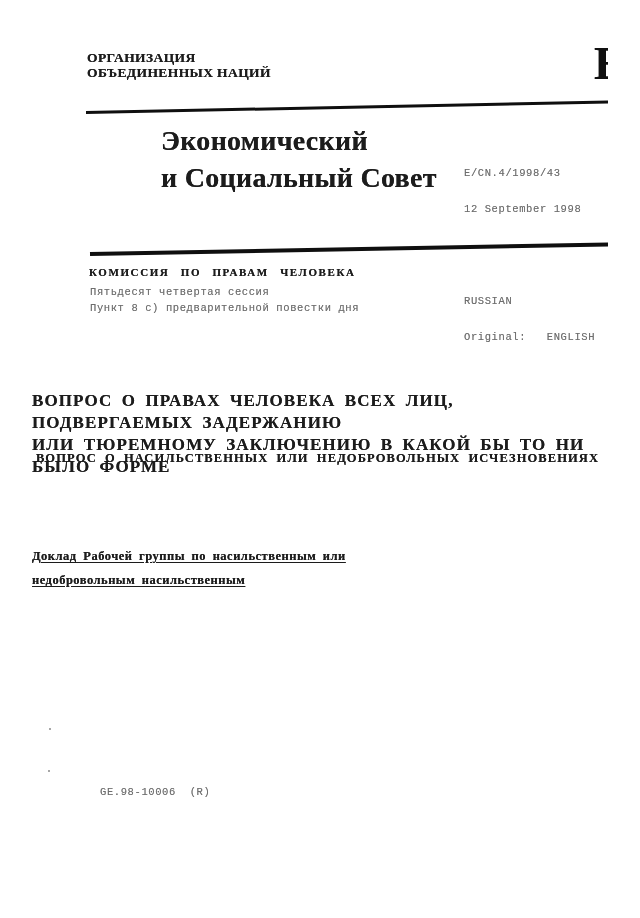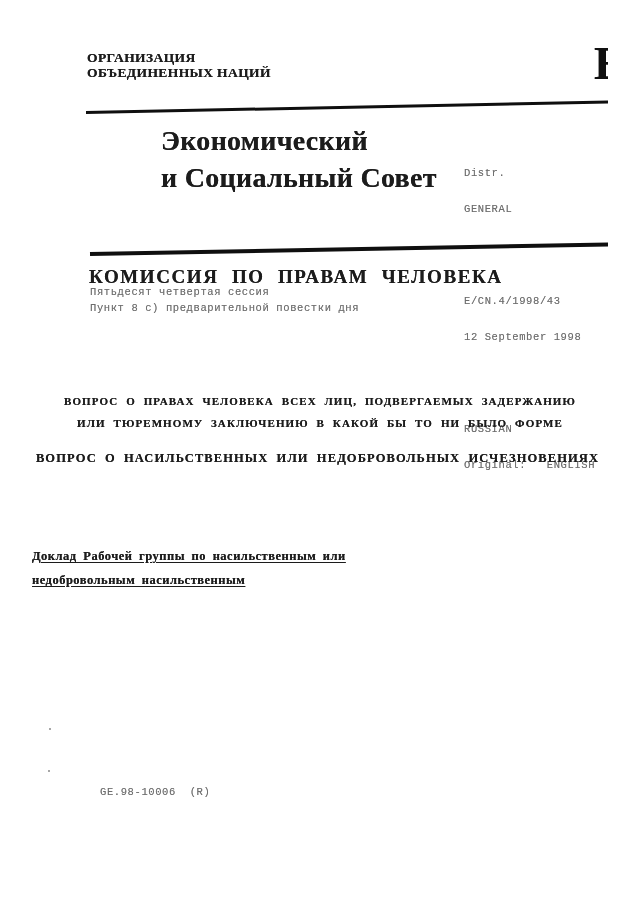--- a/index.html
+++ b/index.html
@@ -87,43 +87,43 @@
     line-height: 11.5px;
   }
   .distr-group { margin-bottom: 11px; }
   .distr-group div { margin: 0 0 1px 0; }
   
   .commission-name {
     position: absolute;
     left: 57px;
     top: 266px;
     font-weight: bold;
-    font-size: 19px;
+    font-size: 11px;
     letter-spacing: 1.6px;
     word-spacing: 7px;
   }
   .commission-session {
     position: absolute;
     left: 58px;
     top: 286px;
   }
   .commission-agenda {
     position: absolute;
     left: 58px;
     top: 302px;
   }
   
   .title-main {
     position: absolute;
     left: 0;
     right: 0;
     top: 390px;
-    text-align: center;
-    font-weight: bold;
-    font-size: 11px;
+    text-align: left;
+    font-weight: bold;
+    font-size: 17px;
     line-height: 22px;
     letter-spacing: 1.1px;
     word-spacing: 4px;
   }
   .title-sub {
     position: absolute;
     left: 0;
     right: 5px;
     top: 451px;
     text-align: center;
@@ -175,24 +175,20 @@
   <div class="series-letter">E</div>
 
   <div class="rule rule-top"></div>
 
   <div class="council-block ink">
     <div>Экономический</div>
     <div>и Социальный Совет</div>
   </div>
 
   <div class="distr-block mono faded">
-    <div class="distr-group">
-      <div>Distr.</div>
-      <div>GENERAL</div>
-    </div>
     <div class="distr-group">
       <div>E/CN.4/1998/43</div>
       <div>12 September 1998</div>
     </div>
     <div class="distr-group">
       <div>RUSSIAN</div>
       <div>Original:   ENGLISH</div>
     </div>
   </div>
 

